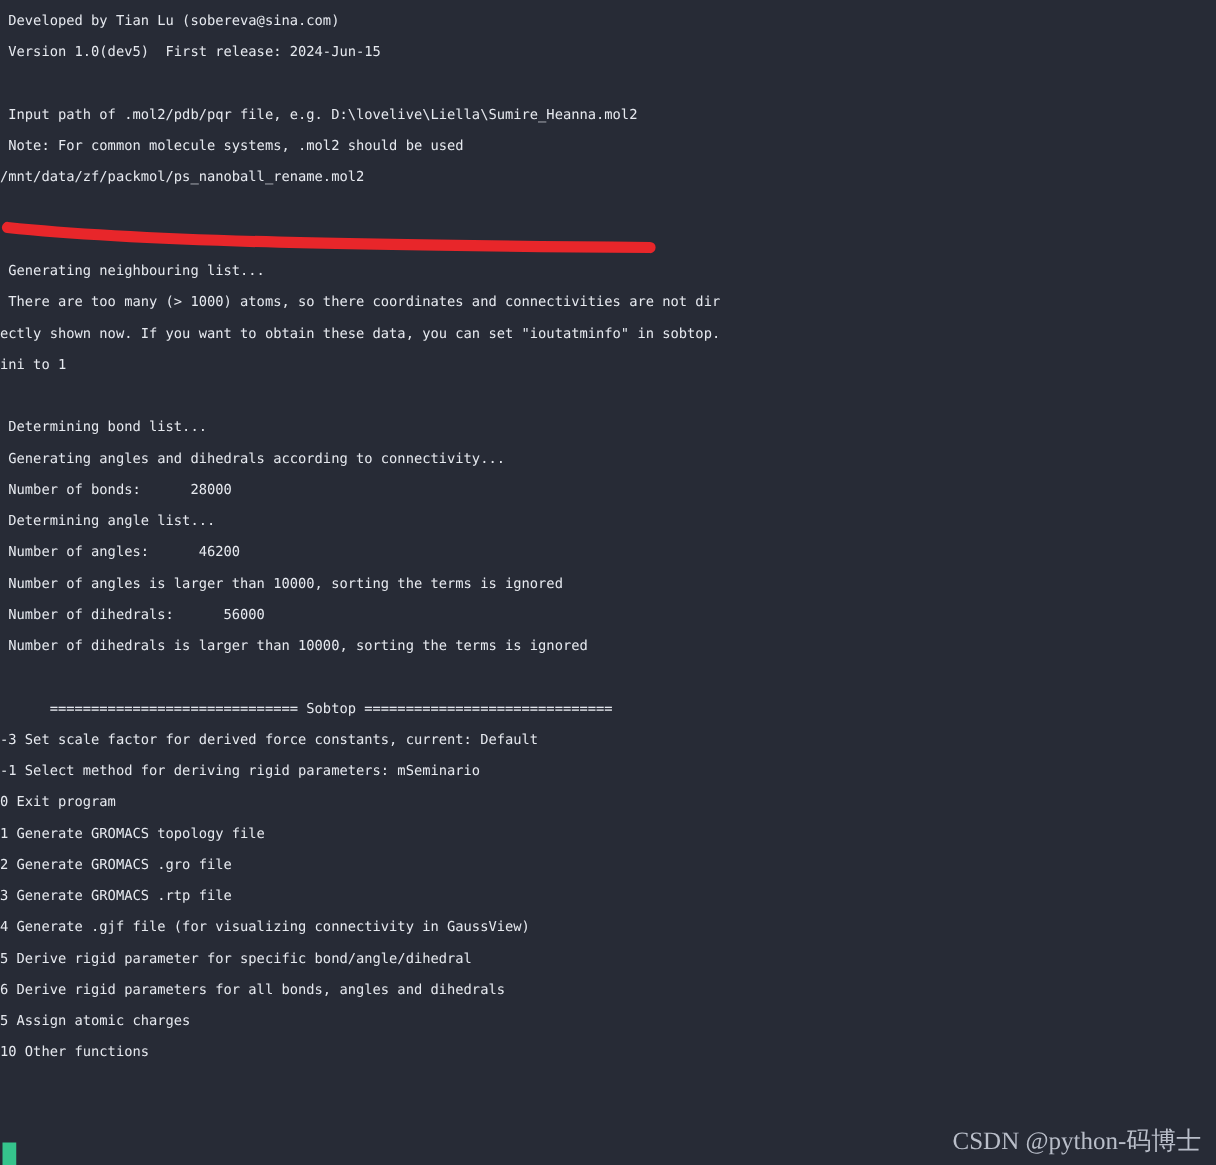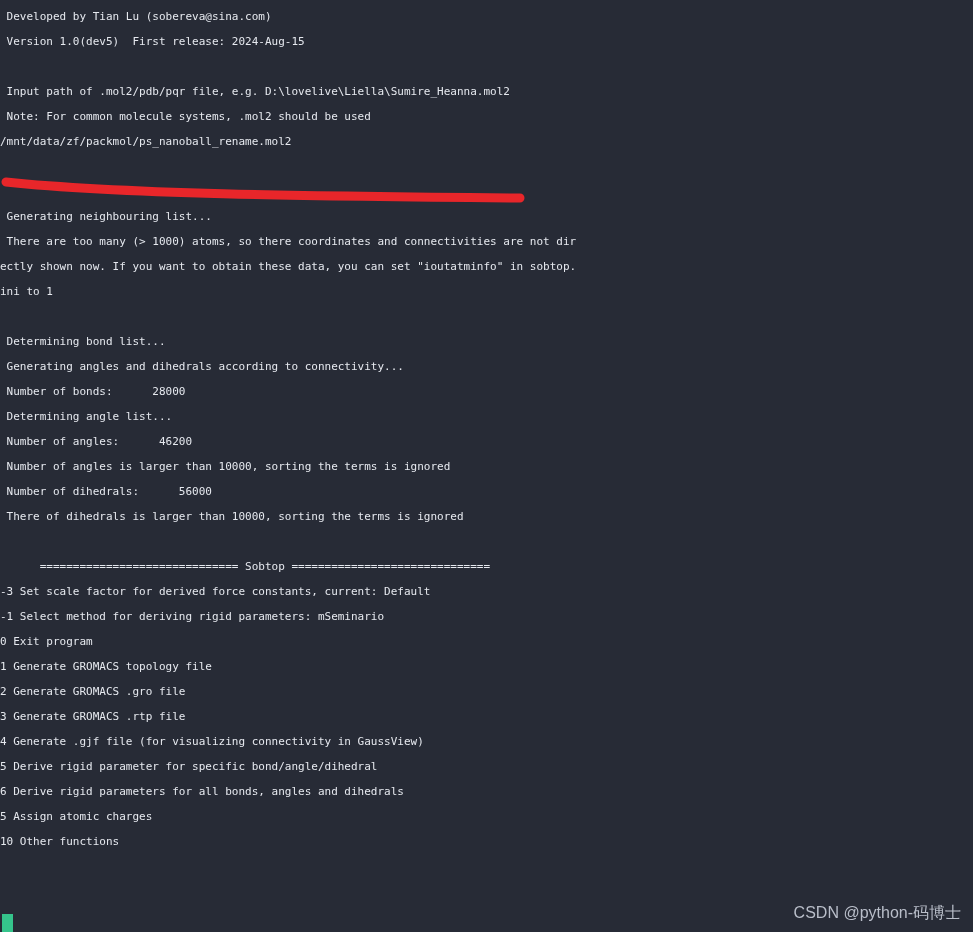--- a/index.html
+++ b/index.html
@@ -55,55 +55,55 @@
     top: 914px;
     width: 11px;
     height: 18px;
     background: #35c48c;
   }
   
   #watermark {
     position: absolute;
     right: 12px;
     bottom: 9px;
-    font-family: Liberation Sans, sans-serif;
-    font-size: 16px;
+    font-family: Liberation Serif, serif;
+    font-size: 20px;
     line-height: 20px;
     color: #b9bec9;
     white-space: pre;
     margin-left: 27px;
   }
 </style>
 </head>
 <body>
 
 <div id="screen">
 
   <div id="terminal">
     <div class="line"> Developed by Tian Lu (sobereva@sina.com)</div>
-    <div class="line"> Version 1.0(dev5)  First release: 2024-Aug-15</div>
+    <div class="line"> Version 1.0(dev5)  First release: 2024-Jun-15</div>
     <div class="line blank"></div>
     <div class="line"> Input path of .mol2/pdb/pqr file, e.g. D:\lovelive\Liella\Sumire_Heanna.mol2</div>
     <div class="line"> Note: For common molecule systems, .mol2 should be used</div>
     <div class="line">/mnt/data/zf/packmol/ps_nanoball_rename.mol2</div>
     <div class="line blank"></div>
     <div class="line blank"></div>
     <div class="line"> Generating neighbouring list...</div>
     <div class="line"> There are too many (&gt; 1000) atoms, so there coordinates and connectivities are not dir</div>
     <div class="line">ectly shown now. If you want to obtain these data, you can set "ioutatminfo" in sobtop.</div>
     <div class="line">ini to 1</div>
     <div class="line blank"></div>
     <div class="line"> Determining bond list...</div>
     <div class="line"> Generating angles and dihedrals according to connectivity...</div>
     <div class="line"> Number of bonds:      28000</div>
     <div class="line"> Determining angle list...</div>
     <div class="line"> Number of angles:      46200</div>
     <div class="line"> Number of angles is larger than 10000, sorting the terms is ignored</div>
     <div class="line"> Number of dihedrals:      56000</div>
-    <div class="line"> There of dihedrals is larger than 10000, sorting the terms is ignored</div>
+    <div class="line"> Number of dihedrals is larger than 10000, sorting the terms is ignored</div>
     <div class="line blank"></div>
     <div class="line">      ============================== Sobtop ==============================</div>
     <div class="line">-3 Set scale factor for derived force constants, current: Default</div>
     <div class="line">-1 Select method for deriving rigid parameters: mSeminario</div>
     <div class="line">0 Exit program</div>
     <div class="line">1 Generate GROMACS topology file</div>
     <div class="line">2 Generate GROMACS .gro file</div>
     <div class="line">3 Generate GROMACS .rtp file</div>
     <div class="line">4 Generate .gjf file (for visualizing connectivity in GaussView)</div>
     <div class="line">5 Derive rigid parameter for specific bond/angle/dihedral</div>

